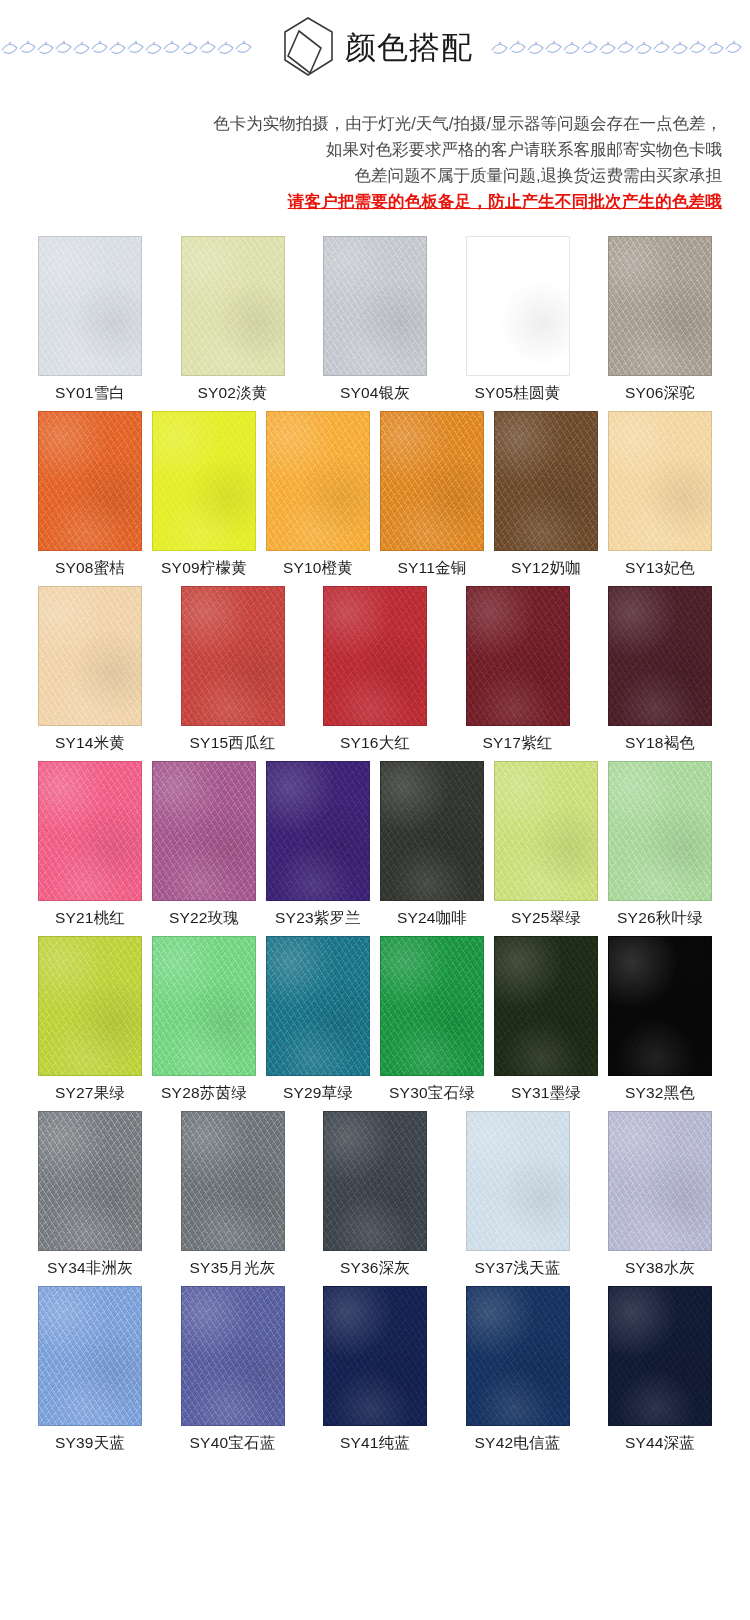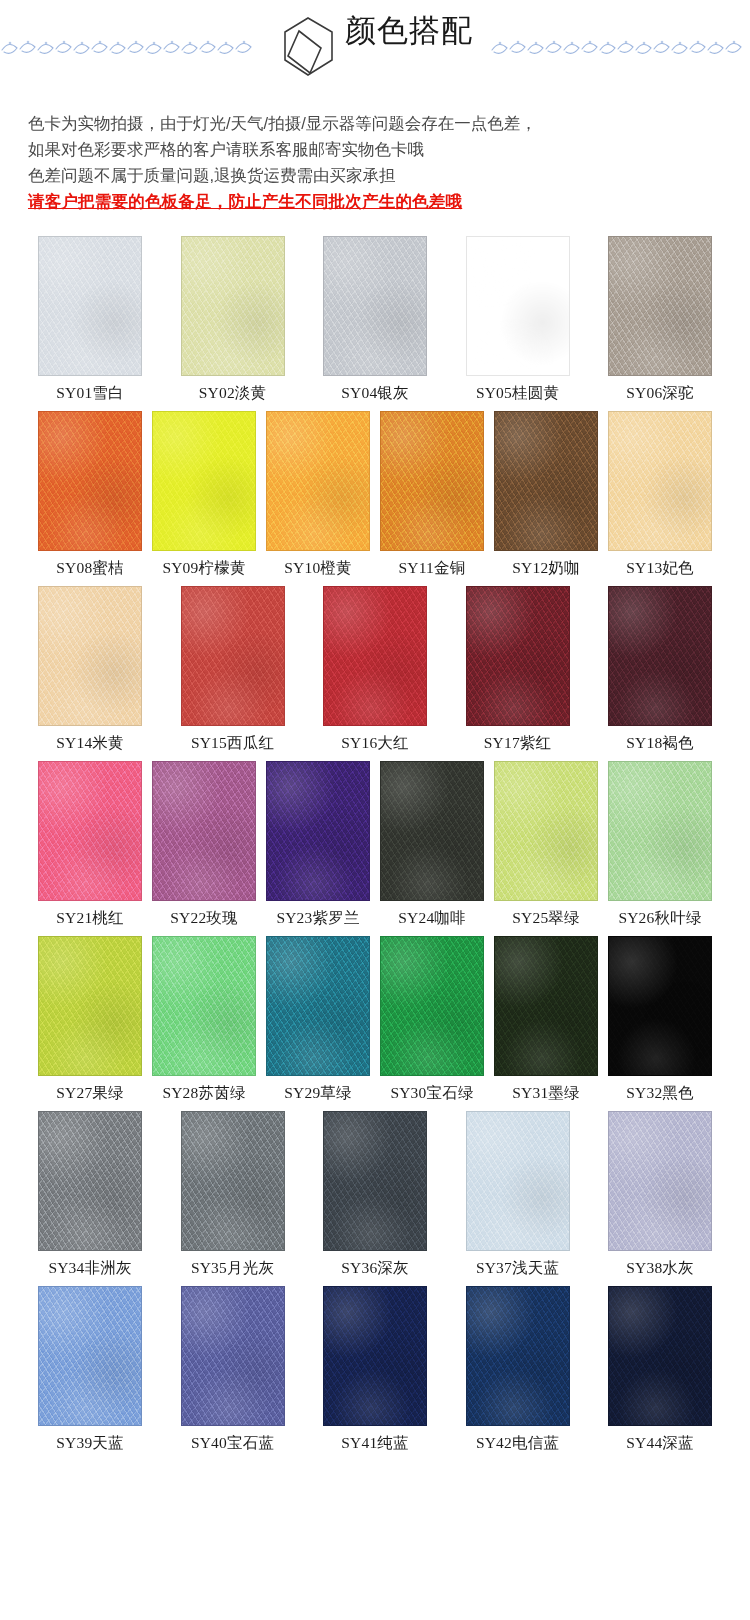--- a/index.html
+++ b/index.html
@@ -31,21 +31,21 @@
     width: 260px;
     overflow: hidden;
   }
   .wave.left  { left: 0px; }
   .wave.right { right: 0px; }
   .wave svg { display: block; }
 
   .banner-center {
     position: relative;
     display: flex;
-    align-items: flex-start;
+    align-items: center;
     gap: 6px;
     z-index: 3;
     background: #fff;
     padding: 0 10px;
   }
   .logo-mark {
     width: 62px;
     height: 66px;
     position: relative;
   }
@@ -55,21 +55,21 @@
     font-size: 31px;
     color: #1a1a1a;
     letter-spacing: 1px;
     font-weight: 400;
     line-height: 1;
     padding-bottom: 2px;
   }
 
   
   .notice {
-    text-align: left;
+    text-align: right;
     margin-top: 14px;
     padding: 0 28px;
   }
   .notice p {
     font-family: "Liberation Sans", "DejaVu Sans", sans-serif;
     font-size: 16.5px;
     line-height: 26px;
     color: #4a4a4a;
     white-space: nowrap;
   }
@@ -116,21 +116,21 @@
   .chip .tex2 {
     position: absolute;
     inset: 0;
     opacity: 0.30;
     background-image:
       radial-gradient(circle at 22% 18%, rgba(255,255,255,.55), rgba(255,255,255,0) 34%),
       radial-gradient(circle at 74% 62%, rgba(0,0,0,.22), rgba(0,0,0,0) 38%),
       radial-gradient(circle at 46% 88%, rgba(255,255,255,.35), rgba(255,255,255,0) 30%);
   }
   .chip-label {
-    font-family: Liberation Serif, serif;
+    font-family: Liberation Sans, sans-serif;
     font-size: 15.5px;
     color: #1d1d1d;
     margin-top: 8px;
     margin-bottom: 6px;
     line-height: 18px;
     white-space: nowrap;
     letter-spacing: 0.2px;
   }
 </style>
 </head>

